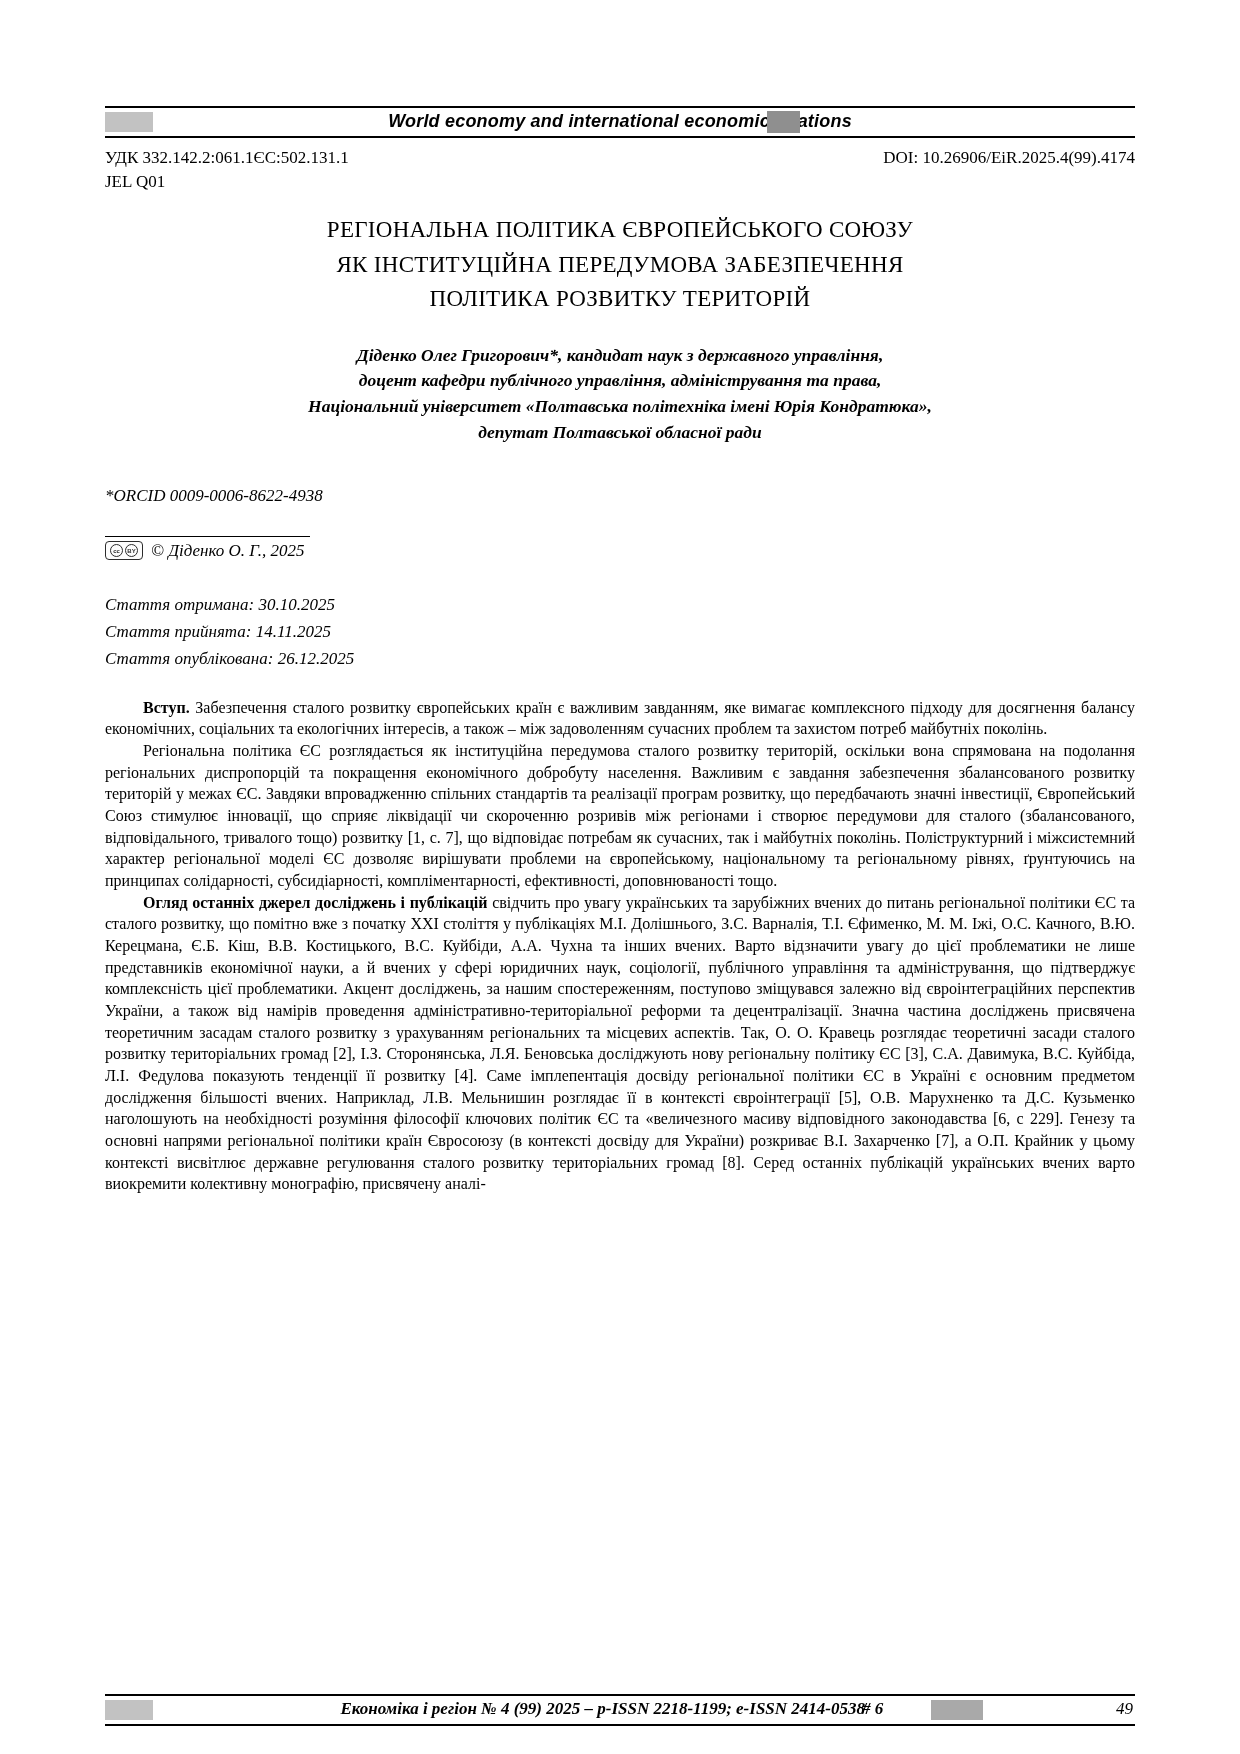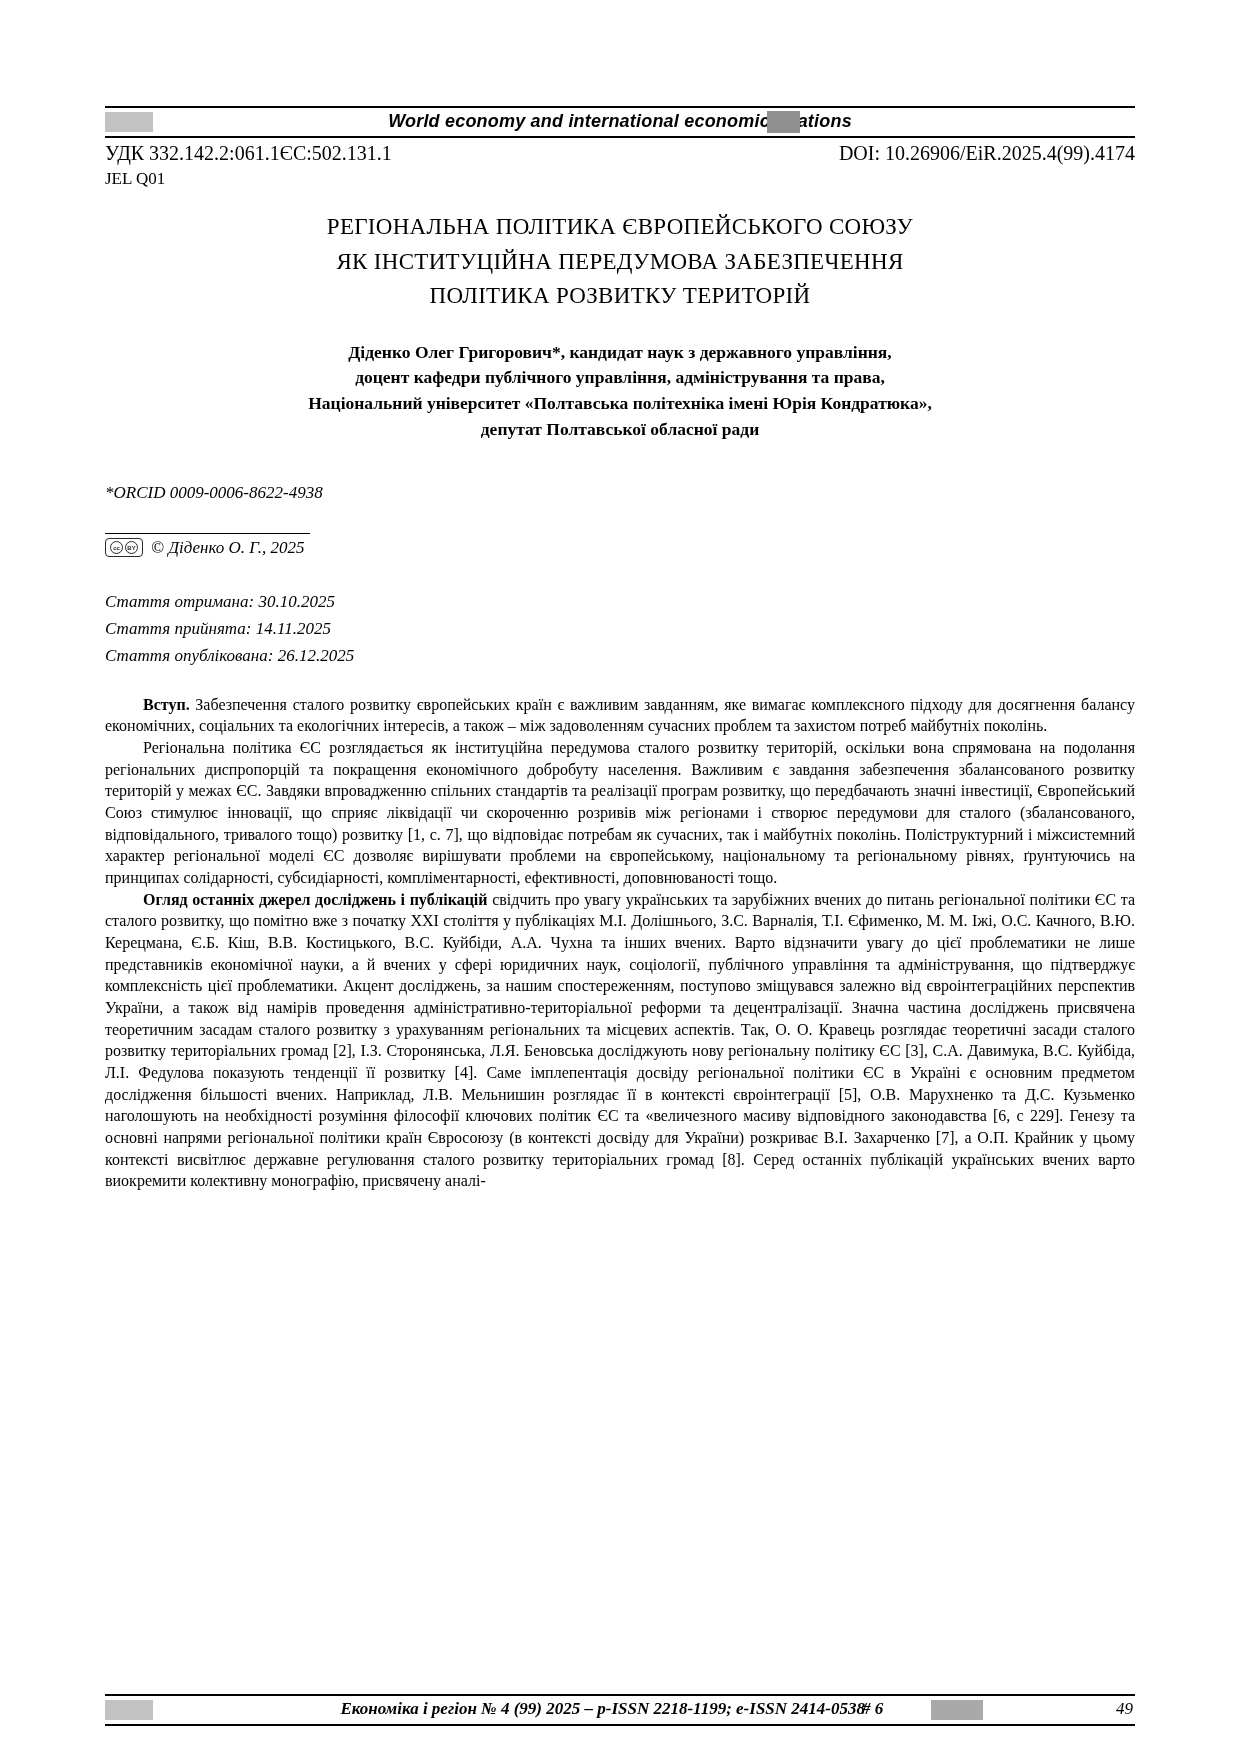--- a/index.html
+++ b/index.html
@@ -33,42 +33,43 @@
     letter-spacing: 0.2px;
   }
   .gray-block { position: absolute; background: #b5b5b5; }
   .rh-gray-left  { left: 0; top: 4px; width: 48px; height: 20px; background: #c2c2c2; }
   .rh-gray-right { left: 662px; top: 3px; width: 33px; height: 22px; background: #8f8f8f; }
 
   
   .meta-row {
     display: flex;
     justify-content: space-between;
-    margin-top: 4px;
-    font-size: 20px;
+    margin-top: 10px;
+    font-size: 17px;
   }
   .jel-row { font-size: 17px; margin-top: 4px; }
 
   
   .article-title {
     margin-top: 21px;
     text-align: center;
     font-weight: normal;
     font-size: 23px;
     line-height: 1.5;
     letter-spacing: 0.3px;
   }
 
   
   .authors {
     margin-top: 26px;
     text-align: center;
     font-weight: bold;
     font-size: 17.5px;
     line-height: 1.48;
+    font-style: italic;
   }
 
   
   .orcid { margin-top: 40px; font-style: italic; font-size: 17px; }
 
   .sep-line { margin-top: 30px; width: 205px; border-top: 1.5px solid #000; }
   .license-row { margin-top: 4px; display: flex; align-items: flex-start; gap: 8px; }
   .cc-badge {
     display: inline-flex;
     align-items: center;

